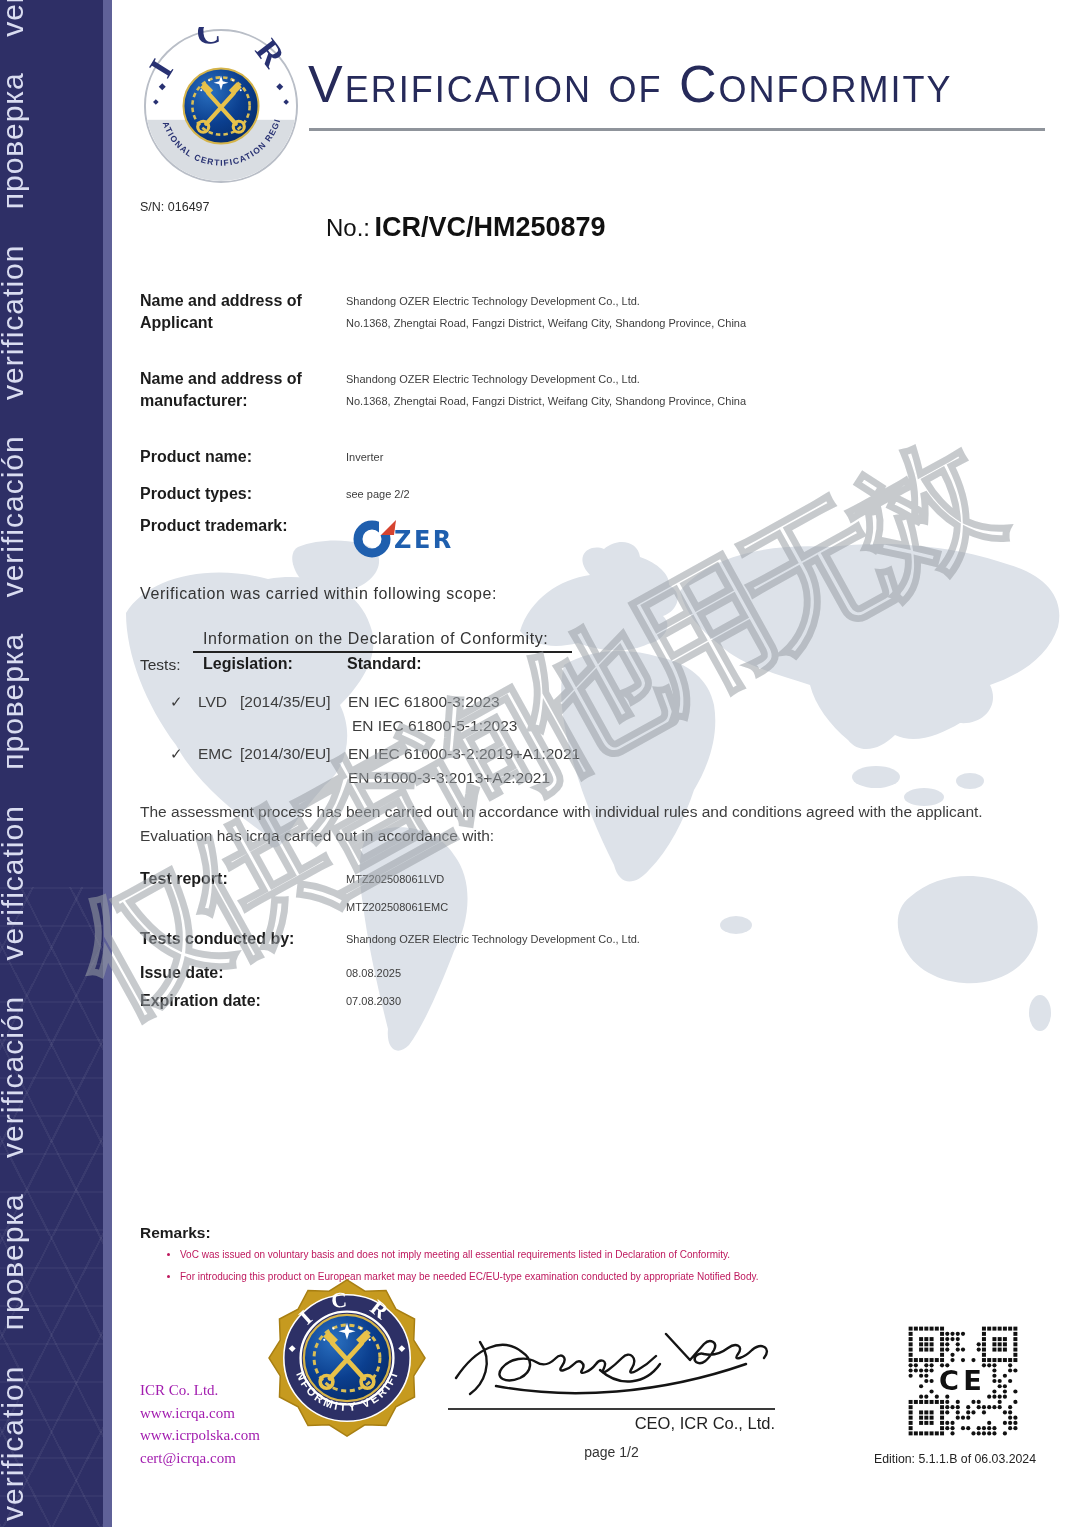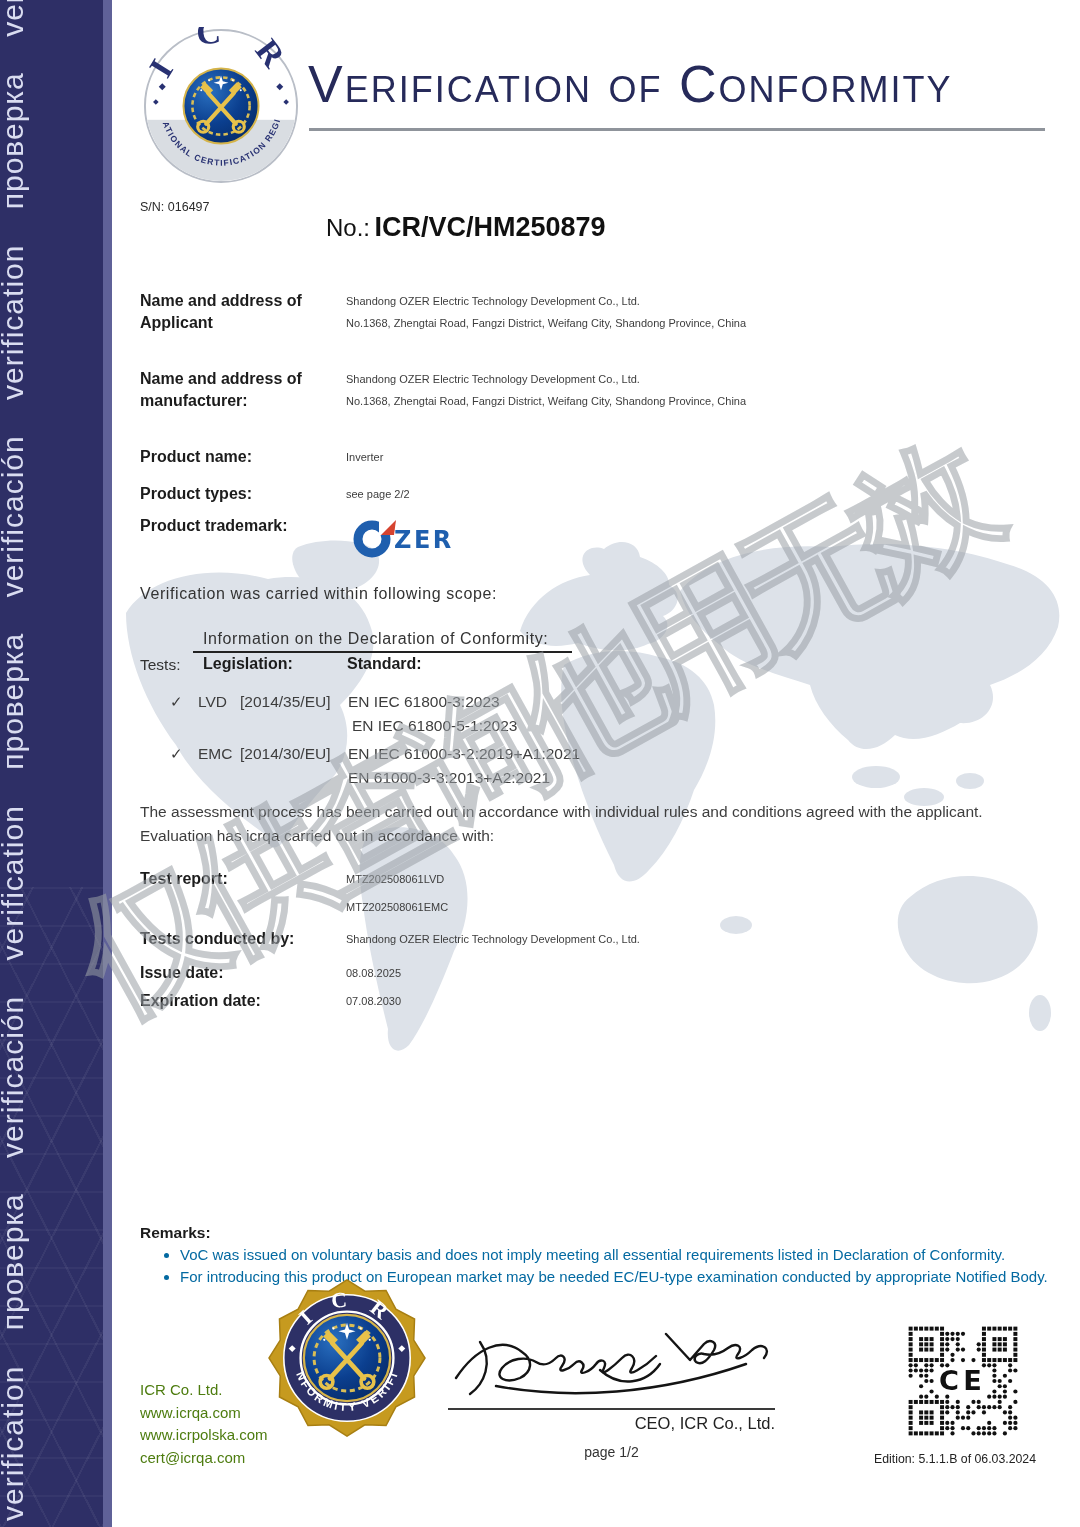--- a/index.html
+++ b/index.html
@@ -36,23 +36,23 @@
   .leg-lbl{position:absolute;left:203px;top:655px;font-size:16px;font-weight:bold;color:#1c1c1c;}
   .std-lbl{position:absolute;left:347px;top:655px;font-size:16px;font-weight:bold;color:#1c1c1c;}
   .chk{position:absolute;left:170px;font-size:15px;color:#3a3a3a;}
   .leg-name{position:absolute;left:198px;font-size:15.5px;color:#3d3d3d;}
   .leg-dir{position:absolute;left:240px;font-size:15.5px;color:#3d3d3d;}
   .std-val{position:absolute;left:348px;font-size:15.5px;color:#3d3d3d;}
   .assess{position:absolute;left:140px;top:800px;width:930px;font-size:15.5px;line-height:24px;color:#3d3d3d;}
   
   .remarks-lbl{position:absolute;left:140px;top:1224px;font-size:15.5px;font-weight:bold;color:#1c1c1c;}
   .remarks-list{position:absolute;left:160px;top:1244px;width:890px;margin:0;padding-left:20px;
-        font-size:15px;color:#0369a1;line-height:22px;list-style:disc outside;}
-  
-  .contacts{position:absolute;left:140px;top:1379px;font-size:15px;color:#4d7c0f;line-height:22.5px;}
+        font-size:10px;color:#be185d;line-height:22px;list-style:disc outside;}
+  
+  .contacts{position:absolute;left:140px;top:1379px;font-size:15px;color:#a21caf;line-height:22.5px;font-family:Liberation Serif, serif;}
   .badge{position:absolute;left:268px;top:1279px;width:158px;height:158px;}
   .signature{position:absolute;left:450px;top:1314px;width:330px;height:96px;}
   .sig-rule{position:absolute;left:448px;top:1408px;width:327px;border-top:2px solid #3a3a3a;}
   .ceo{position:absolute;left:448px;top:1414px;width:327px;text-align:right;font-size:16.5px;color:#222;}
   .pageno{position:absolute;left:448px;top:1444px;width:327px;text-align:center;font-size:14px;color:#333;}
   .qr{position:absolute;left:908px;top:1326px;width:110px;height:110px;}
   .edition{position:absolute;left:874px;top:1452px;font-size:12.3px;color:#222;}
   
   .worldmap{position:absolute;left:118px;top:535px;width:945px;height:530px;z-index:0;}
   .watermark{position:absolute;left:92px;top:880px;transform:rotate(-29deg);transform-origin:0 50%;

